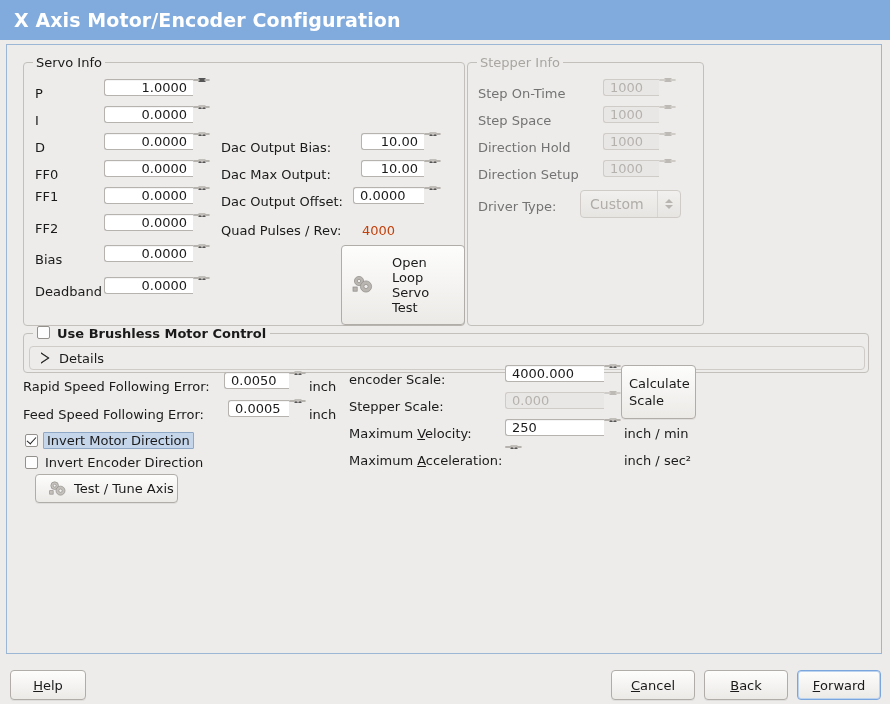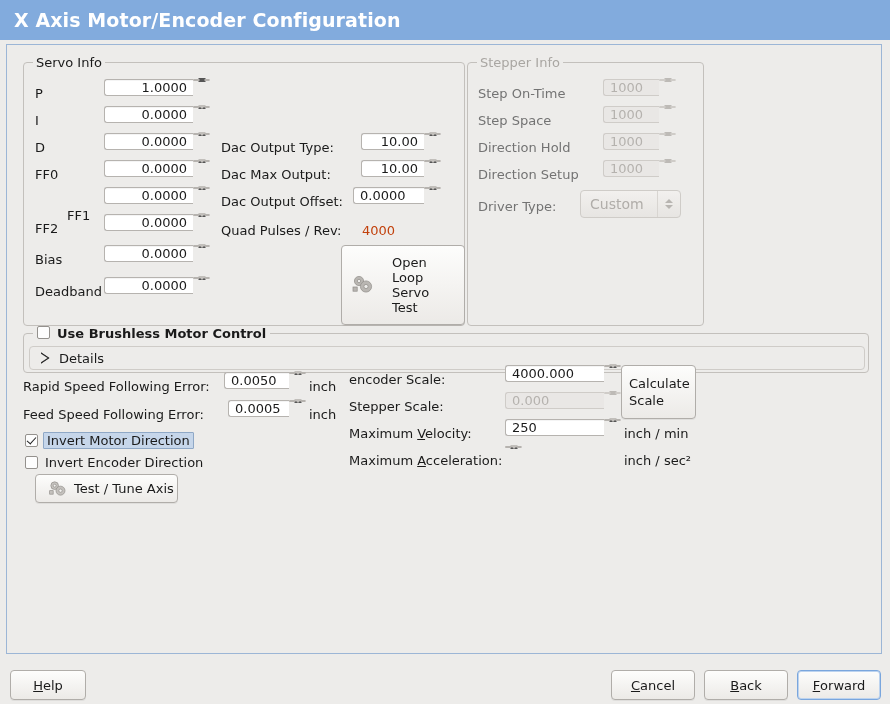--- a/index.html
+++ b/index.html
@@ -215,21 +215,21 @@
 
   <div class="content">
 
     <div class="group" style="left:16px; top:17px; width:442px; height:264px;">
       <span class="legend">Servo Info</span>
 
       <span class="lbl" style="left:11px; top:23px;">P</span>
       <span class="lbl" style="left:11px; top:50px;">I</span>
       <span class="lbl" style="left:11px; top:77px;">D</span>
       <span class="lbl" style="left:11px; top:104px;">FF0</span>
-      <span class="lbl" style="left:11px; top:145px;margin-left:32px;">FF1</span>
+      <span class="lbl" style="left:11px; top:126px;">FF1</span>
       <span class="lbl" style="left:11px; top:158px;">FF2</span>
       <span class="lbl" style="left:11px; top:189px;">Bias</span>
       <span class="lbl" style="left:11px; top:221px;">Deadband</span>
 
       <div class="spin" style="left:80px; top:16px; width:106px;">
         <div class="field">1.0000</div>
         <div class="btns">
             <div class="ar up"></div>
             <div class="ar dn"></div>
           </div>
@@ -277,21 +277,21 @@
           </div>
       </div>
       <div class="spin half" style="left:80px; top:214px; width:106px;">
         <div class="field">0.0000</div>
         <div class="btns">
             <div class="ar up"></div>
             <div class="ar dn"></div>
           </div>
       </div>
 
-      <span class="lbl" style="left:197px; top:77px;">Dac Output Type:</span>
+      <span class="lbl" style="left:197px; top:77px;">Dac Output Bias:</span>
       <span class="lbl" style="left:197px; top:104px;">Dac Max Output:</span>
       <span class="lbl" style="left:197px; top:131px;">Dac Output Offset:</span>
       <span class="lbl" style="left:197px; top:160px;">Quad Pulses / Rev:</span>
       <span class="static-val" style="left:338px; top:160px;">4000</span>
 
       <div class="spin half" style="left:337px; top:70px; width:80px;">
         <div class="field">10.00</div>
         <div class="btns">
             <div class="ar up"></div>
             <div class="ar dn"></div>

